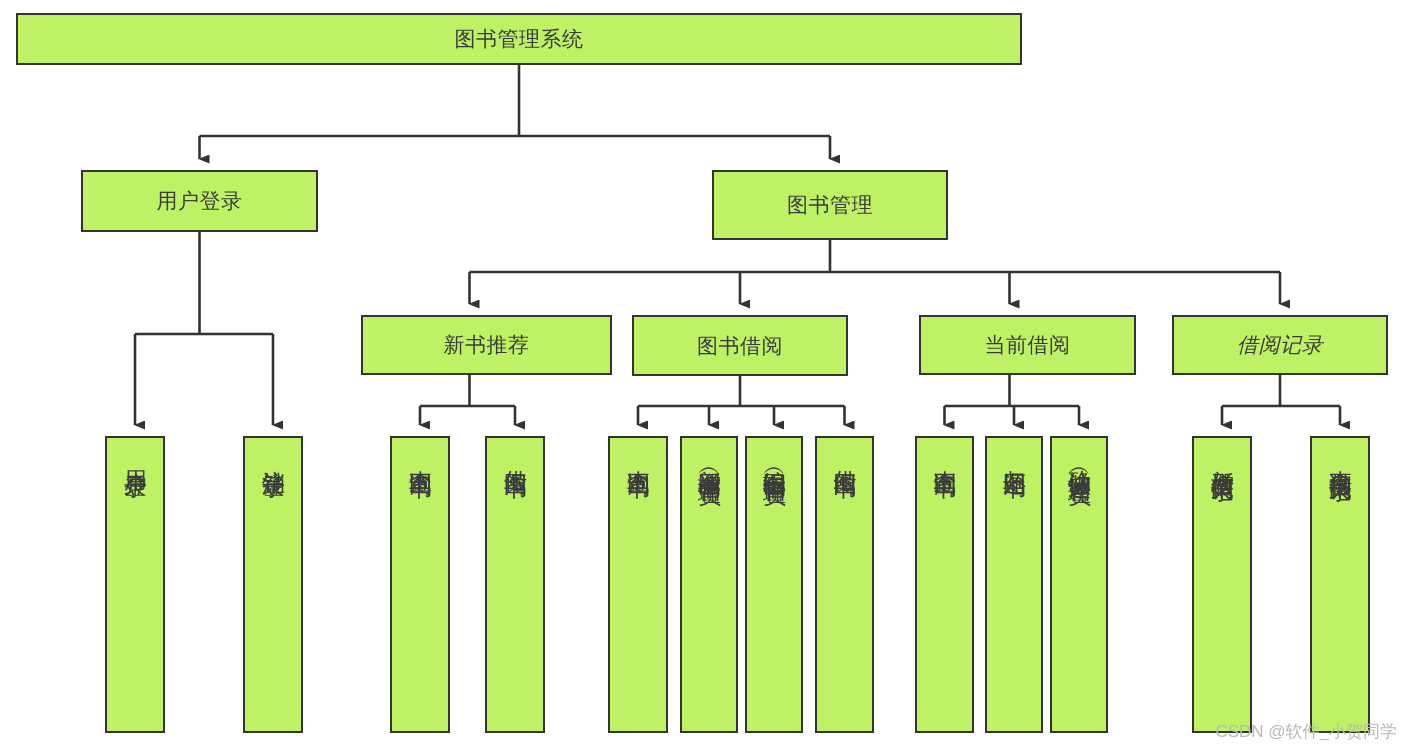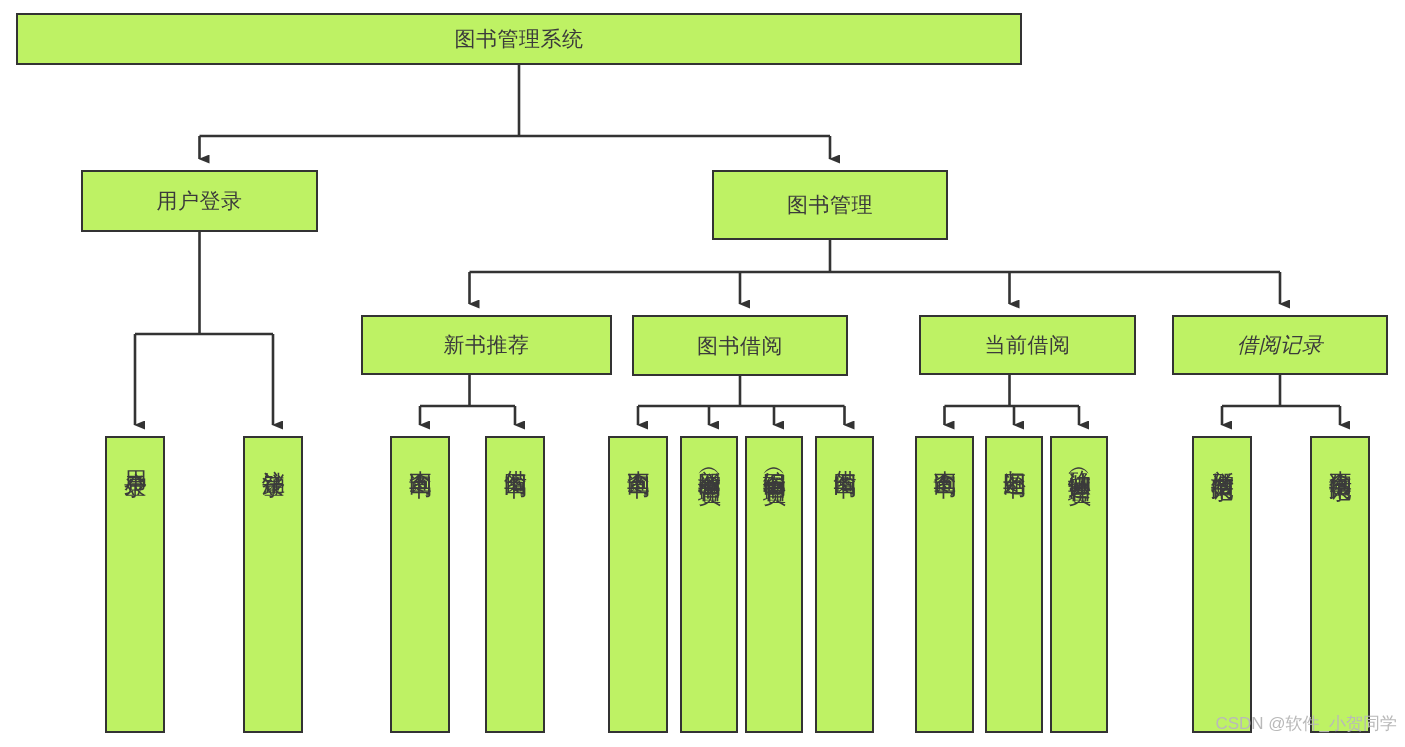--- a/index.html
+++ b/index.html
@@ -53,21 +53,21 @@
     text-orientation: upright;
     font-size: 23px;
     line-height: 1.12;
     letter-spacing: 2px;
     white-space: normal;
     text-align: left;
   }
   .watermark {
     position: absolute;
     right: 8px;
-    bottom: 12px;
+    bottom: 4px;
     font-size: 17px;
     color: #b9b9b9;
     white-space: nowrap;
     pointer-events: none;
   }
 </style>
 </head>
 <body>
 
 <div id="diagram-root">

